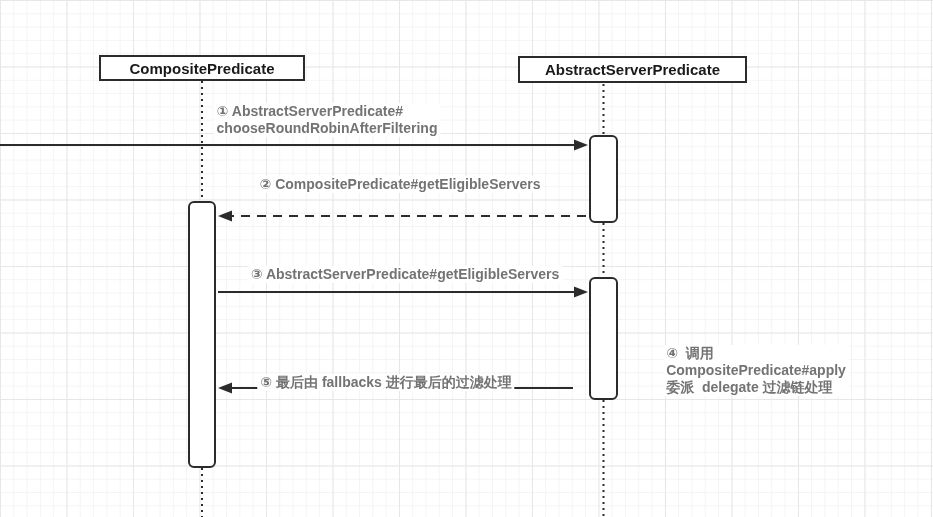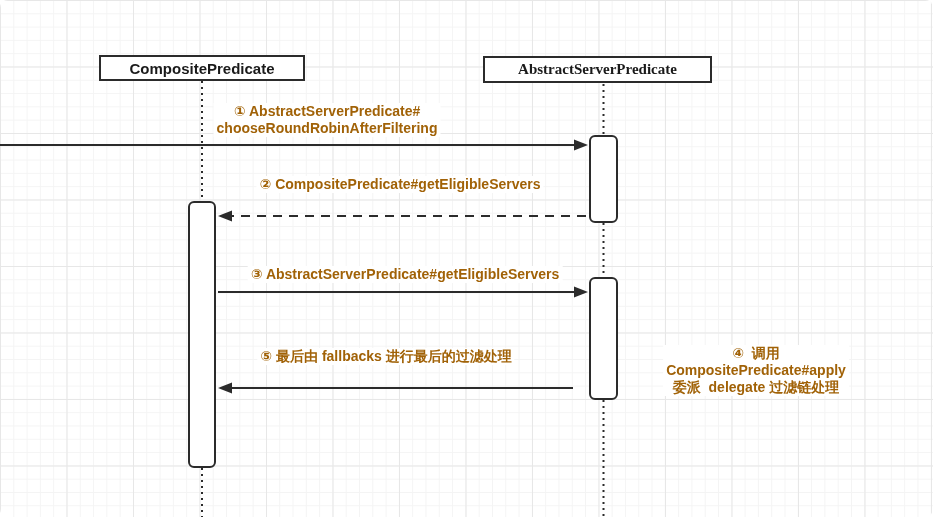--- a/index.html
+++ b/index.html
@@ -11,21 +11,20 @@
     width: 933px;
     height: 517px;
     background-color: #ffffff;
     background-image:
       linear-gradient(#e7e7e7 1px, transparent 1px),
       linear-gradient(90deg, #e7e7e7 1px, transparent 1px),
       linear-gradient(#f4f4f4 1px, transparent 1px),
       linear-gradient(90deg, #f4f4f4 1px, transparent 1px);
     background-size: 66.5px 66.5px, 66.5px 66.5px, 13.3px 13.3px, 13.3px 13.3px;
     overflow: hidden;
-    border-radius: 8px;
   }
 
   .svg-layer {
     position: absolute;
     left: 0; top: 0;
     width: 933px; height: 517px;
   }
 
   .participant {
     position: absolute;
@@ -34,49 +33,49 @@
     color: #1a1a1a;
     font-weight: bold;
     font-size: 15px;
     text-align: center;
     display: flex;
     align-items: center;
     justify-content: center;
     white-space: nowrap;
   }
   .participant.p1 { left: 99px;  top: 55px; width: 206px; height: 26px; }
-  .participant.p2 { left: 483px; top: 56px; width: 229px; height: 27px; font-family: Liberation Serif, serif; }
+  .participant.p2 { left: 518px; top: 56px; width: 229px; height: 27px; }
 
   .activation {
     position: absolute;
     background: #ffffff;
     border: 2px solid #2b2b2b;
     border-radius: 6px;
   }
   .act-r1 { left: 589px; top: 135px; width: 29px; height: 88px; }
   .act-l  { left: 188px; top: 201px; width: 28px; height: 267px; }
   .act-r2 { left: 589px; top: 277px; width: 29px; height: 123px; }
 
   .msg-label {
     position: absolute;
     transform: translateX(-50%);
-    color: #a16207;
+    color: #737373;
     font-weight: bold;
     font-size: 14px;
     line-height: 17px;
-    text-align: center;
+    text-align: left;
     white-space: pre-wrap;
     background: #ffffff;
     padding: 0 3px;
   }
   .lbl-1 { left: 327px; top: 103px; }
   .lbl-2 { left: 400px; top: 176px; }
   .lbl-3 { left: 405px; top: 266px; }
   .lbl-4 { left: 756px; top: 323px; margin-top: 22px; }
-  .lbl-5 { left: 386px; top: 348px; }
+  .lbl-5 { left: 386px; top: 374px; }
 </style>
 </head>
 <body>
 
 <div class="canvas">
 
   <svg class="svg-layer" viewBox="0 0 933 517" xmlns="http://www.w3.org/2000/svg">
 
     <g stroke="#2b2b2b" stroke-width="2" stroke-dasharray="2 4">
       <line x1="202" y1="81" x2="202" y2="201"></line>

